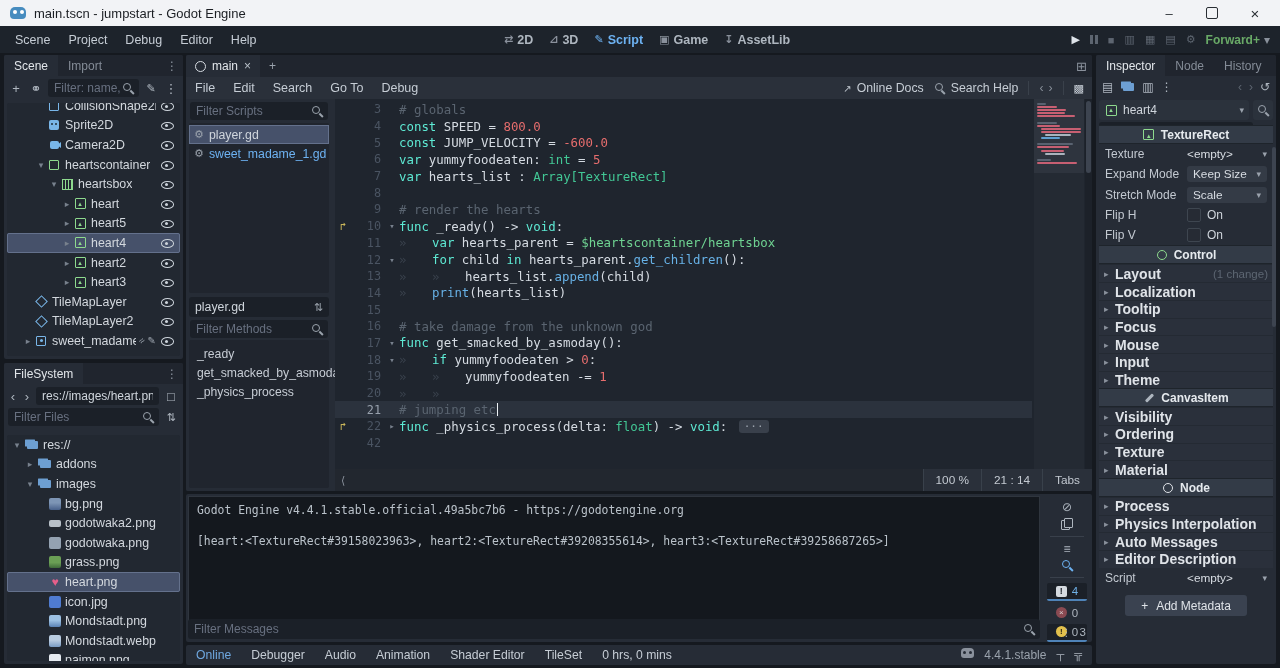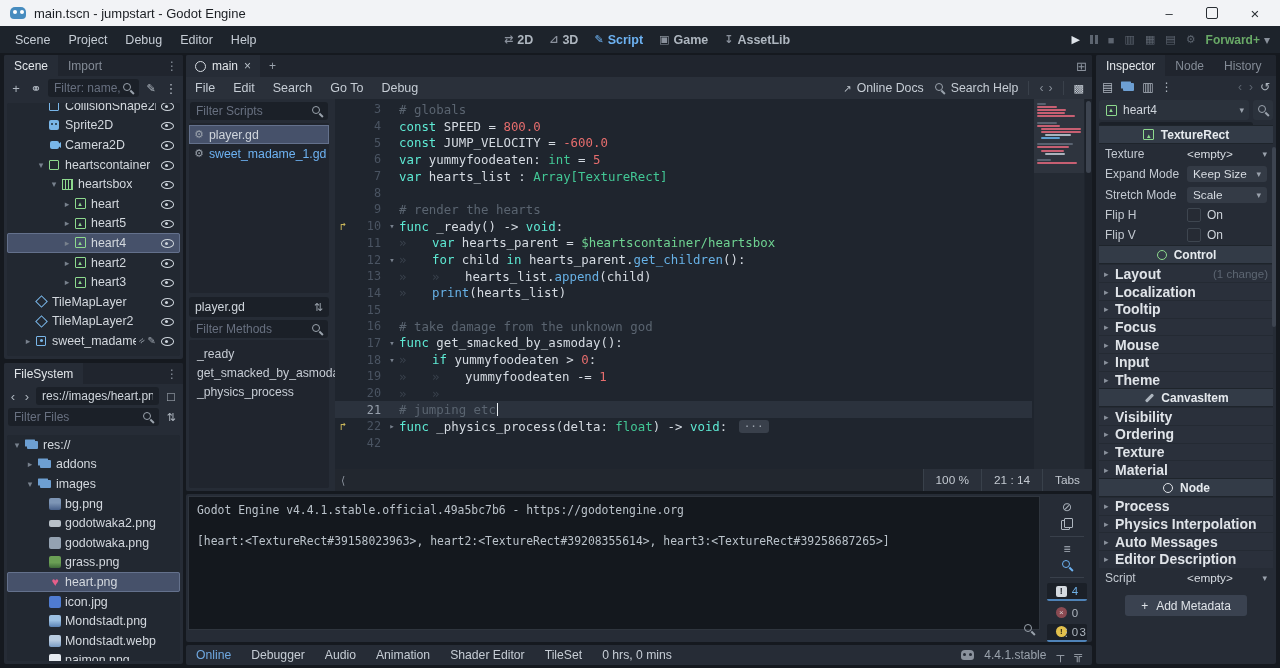--- a/index.html
+++ b/index.html
@@ -151,21 +151,21 @@
   .outfilter .fltwrap{height:100%}
   .outcount{position:absolute;right:6px;bottom:4px;display:flex;align-items:center;gap:8px;color:#aeb6bf;font-size:11.5px}
   .copyic{width:12px;height:12px;position:relative}
   .copyic::before{content:"";position:absolute;left:0;bottom:0;width:7px;height:8px;border:1.2px solid #aeb6bf;border-radius:1px}
   .copyic::after{content:"";position:absolute;right:0;top:0;width:7px;height:8px;border:1.2px solid #aeb6bf;border-radius:1px;background:#262c36}
   
   .bottombar{position:absolute;left:186px;top:645px;width:906px;height:20px;background:#262c36;display:flex;align-items:center;border-radius:2px}
   .bb-tab{padding:0 10px;font-size:12.2px;color:#c6cdd5}
   .bb-tab.active{color:#6fa8e0}
   .bb-time{padding:0 10px;font-size:12.2px;color:#c6cdd5}
-  .bb-right{margin-left:auto;display:flex;align-items:center;gap:10px;padding-right:10px;color:#9aa2ac}
+  .bb-right{margin-left:auto;display:flex;gap:10px;padding-right:10px;color:#9aa2ac}
   .mini-godot{width:13px;height:10px;background:#8a919c;border-radius:4px 4px 3px 3px;position:relative}
   .mini-godot::before,.mini-godot::after{content:"";position:absolute;top:2.5px;width:3px;height:3px;border-radius:50%;background:#262c36}
   .mini-godot::before{left:2px}.mini-godot::after{right:2px}
   .pinic{font-size:11px;color:#aeb6bf}
   
   .insp-toolbar{height:22px;display:flex;align-items:center;gap:7px;padding:0 6px;color:#aeb6bf}
   .insp-toolbar .sp{flex:1}
   .objrow{height:20px;display:flex;align-items:center;gap:4px;margin:2px 3px;background:#262c36}
   .objbox{flex:1;height:20px;display:flex;align-items:center;gap:5px;background:#2b323c;border-radius:3px;padding:0 5px}
   .objbox .chev{margin-left:auto;color:#9aa2ac;font-size:9px}
@@ -608,20 +608,21 @@
         <span class="badge-err">×</span>
         <span class="cnt">0</span>
       </div>
       <div class="o-tgl on">
         <span class="badge-warn">!</span>
         <span class="cnt">0</span>
       </div>
     </div>
     <div class="outfilter">
       <div class="fltwrap">
+        <input class="flt" style="height: 20px;" placeholder="Filter Messages">
         <span class="mag inbox"></span>
       </div>
     </div>
     <div class="outcount">
       <span style="font-size:10px">⋮</span>
       <span>3</span>
     </div>
   </div>
 
   <div class="bottombar">

